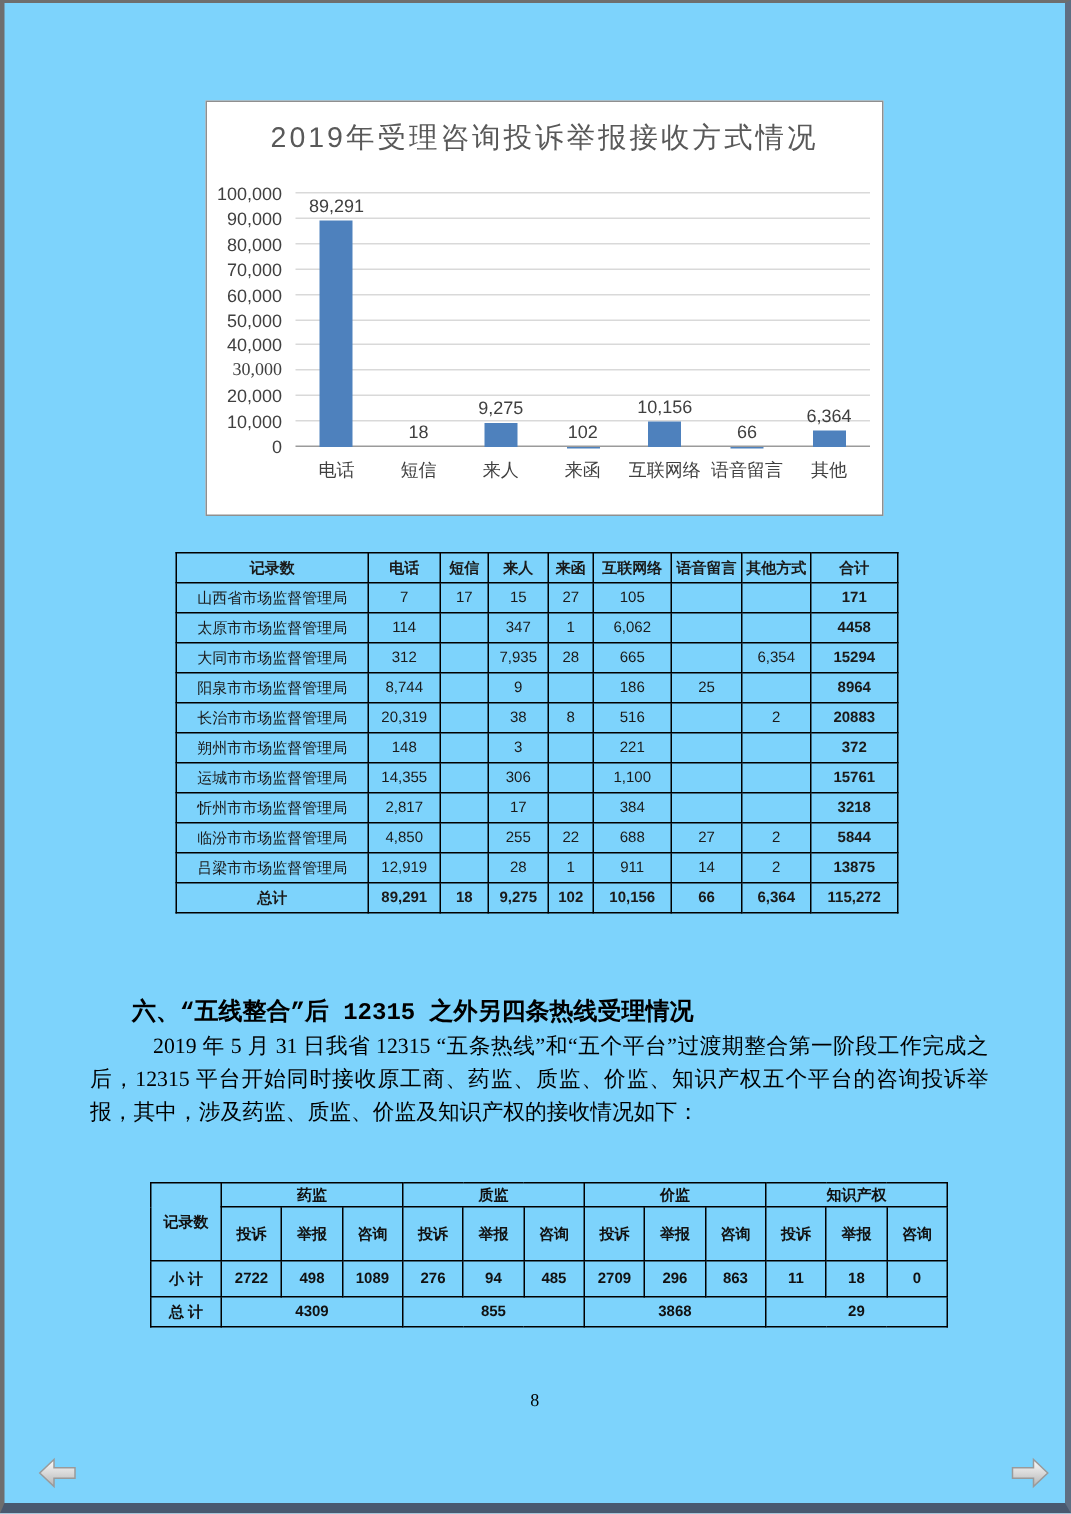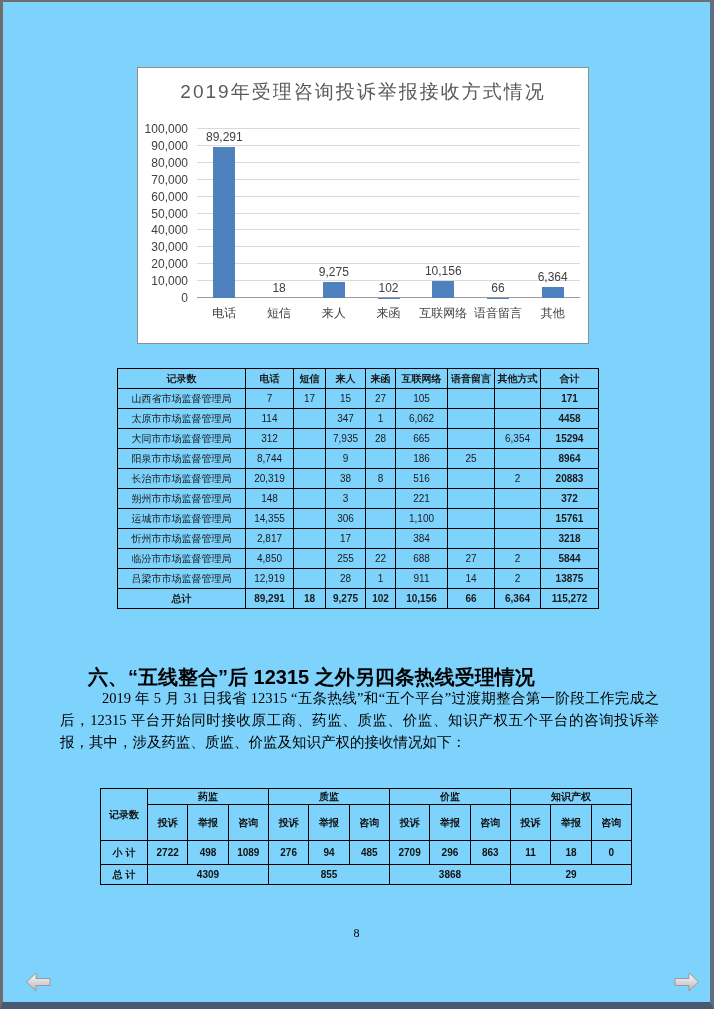--- a/index.html
+++ b/index.html
@@ -27,21 +27,21 @@
   .xlab { flex:1; text-align:center; font-size:12px; color:#404040; white-space:nowrap; }
 
   
   .t1 { position:absolute; left:114px; top:366px; width:481px; border-collapse:collapse; table-layout:fixed; }
   .t1 th, .t1 td { border:1px solid #000; height:20px; font-size:10px; text-align:center; vertical-align:middle; padding:0 1px; color:#1a1a1a; font-weight:normal; overflow:hidden; white-space:nowrap; }
   .t1 thead th { font-weight:bold; }
   .t1 td:last-child { font-weight:bold; }
   .t1 tr.total td { font-weight:bold; }
 
   
-  .heading { position:absolute; left:85px; top:662px; font-size:20px; font-weight:bold; color:#000; white-space:nowrap; }
+  .heading { position:absolute; left:85px; top:662px; font-size:16px; font-weight:bold; color:#000; white-space:nowrap;font-family:Liberation Mono, monospace; }
   .para { position:absolute; left:57px; top:685px; width:599px; margin:0; font-family:"Liberation Serif", serif; font-size:14.5px; line-height:22px; color:#000; text-align:justify; text-indent:42px; }
 
   
   .t2 { position:absolute; left:97px; top:786px; width:531px; border-collapse:collapse; table-layout:fixed; }
   .t2 th, .t2 td { border:1px solid #000; font-size:10px; font-weight:bold; text-align:center; vertical-align:middle; padding:0; color:#111; overflow:hidden; white-space:nowrap; }
   .t2 tr.r1 th { height:16px; }
   .t2 tr.r2 th { height:36px; }
   .t2 tr.r3 th, .t2 tr.r3 td { height:24px; }
   .t2 tr.r4 th, .t2 tr.r4 td { height:20px; }
 
@@ -55,21 +55,21 @@
 <body>
 
 <div class="page">
 
   <div class="chart-box">
     <div class="chart-title">2019年受理咨询投诉举报接收方式情况</div>
     <div class="chart-yaxis">
         <div class="ytick" style="bottom: calc(0% - 7px);">0</div>
         <div class="ytick" style="bottom: calc(10% - 7px);">10,000</div>
         <div class="ytick" style="bottom: calc(20% - 7px);">20,000</div>
-        <div class="ytick" style="bottom: calc(30% - 7px);">30,000</div>
+        <div class="ytick" style="bottom: calc(30% - 7px); font-family: Liberation Serif, serif;">30,000</div>
         <div class="ytick" style="bottom: calc(40% - 7px);">40,000</div>
         <div class="ytick" style="bottom: calc(50% - 7px);">50,000</div>
         <div class="ytick" style="bottom: calc(60% - 7px);">60,000</div>
         <div class="ytick" style="bottom: calc(70% - 7px);">70,000</div>
         <div class="ytick" style="bottom: calc(80% - 7px); margin-top: 46px;">80,000</div>
         <div class="ytick" style="bottom: calc(90% - 7px);">90,000</div>
         <div class="ytick" style="bottom: calc(100% - 7px);">100,000</div>
       </div>
     <div class="chart-plot">
       <div class="gridline axis" style="bottom: 0%;"></div>

